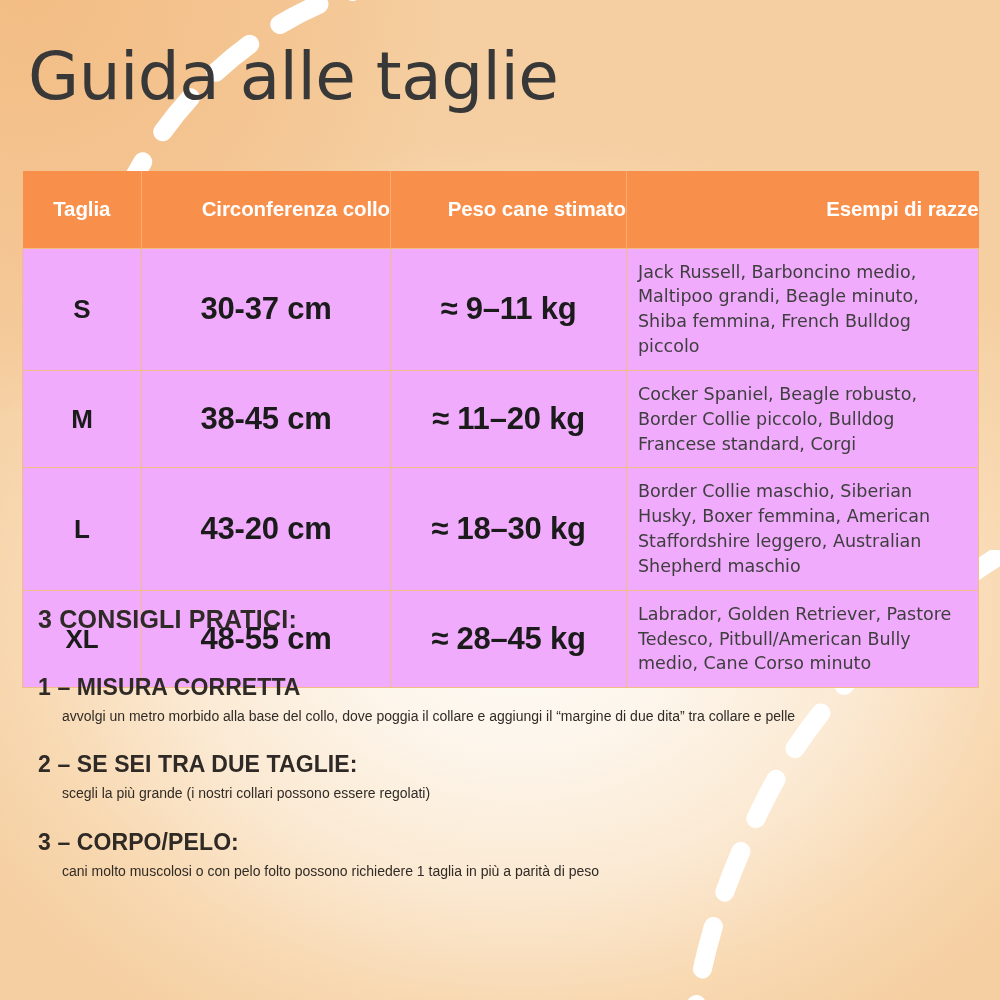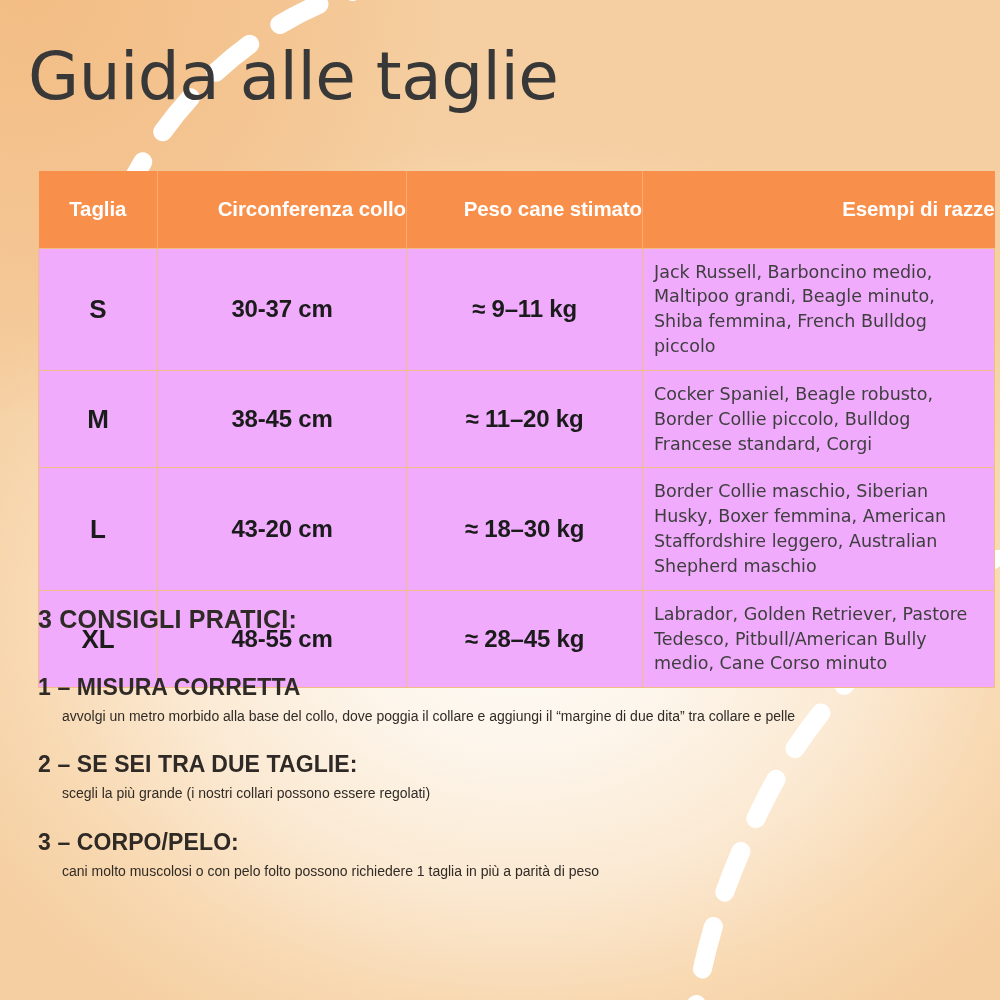--- a/index.html
+++ b/index.html
@@ -61,21 +61,20 @@
     font-family: "DejaVu Sans", "Liberation Sans", sans-serif;
     margin-left: 28px;
   }
 
   
   #size-table-wrap {
     position: absolute;
     left: 22px;
     top: 171px;
     width: 832px;
-    margin-left: 16px;
   }
   table {
     width: 100%;
     border-collapse: collapse;
     table-layout: fixed;
   }
   thead th {
     background: #f8904b;
     color: #ffffff;
     font-size: 20.5px;
@@ -99,21 +98,21 @@
   tbody tr td:first-child { border-left: 1px solid #f2bd83; }
   tbody tr td:last-child  { border-right: 1px solid #f2bd83; }
 
   td.c-size {
     text-align: center;
     font-size: 26px;
     font-weight: 700;
   }
   td.c-neck, td.c-weight {
     text-align: center;
-    font-size: 24px;
+    font-size: 31px;
     font-weight: 700;
     letter-spacing: -0.2px;
   }
   td.c-breeds {
     font-size: 17.5px;
     font-weight: 400;
     color: #3e3e3e;
     line-height: 1.42;
     padding: 11px 14px 11px 11px;
     font-family: "DejaVu Sans", "Liberation Sans", sans-serif;

